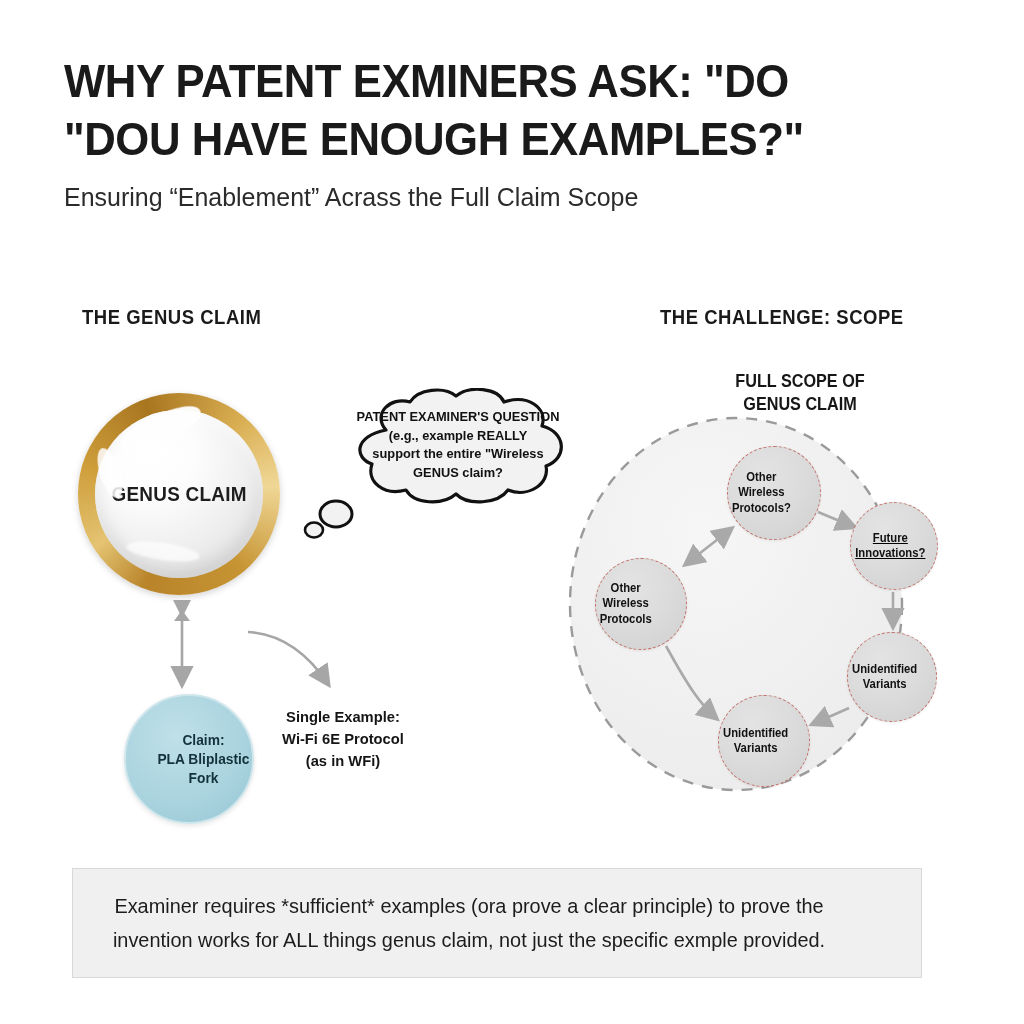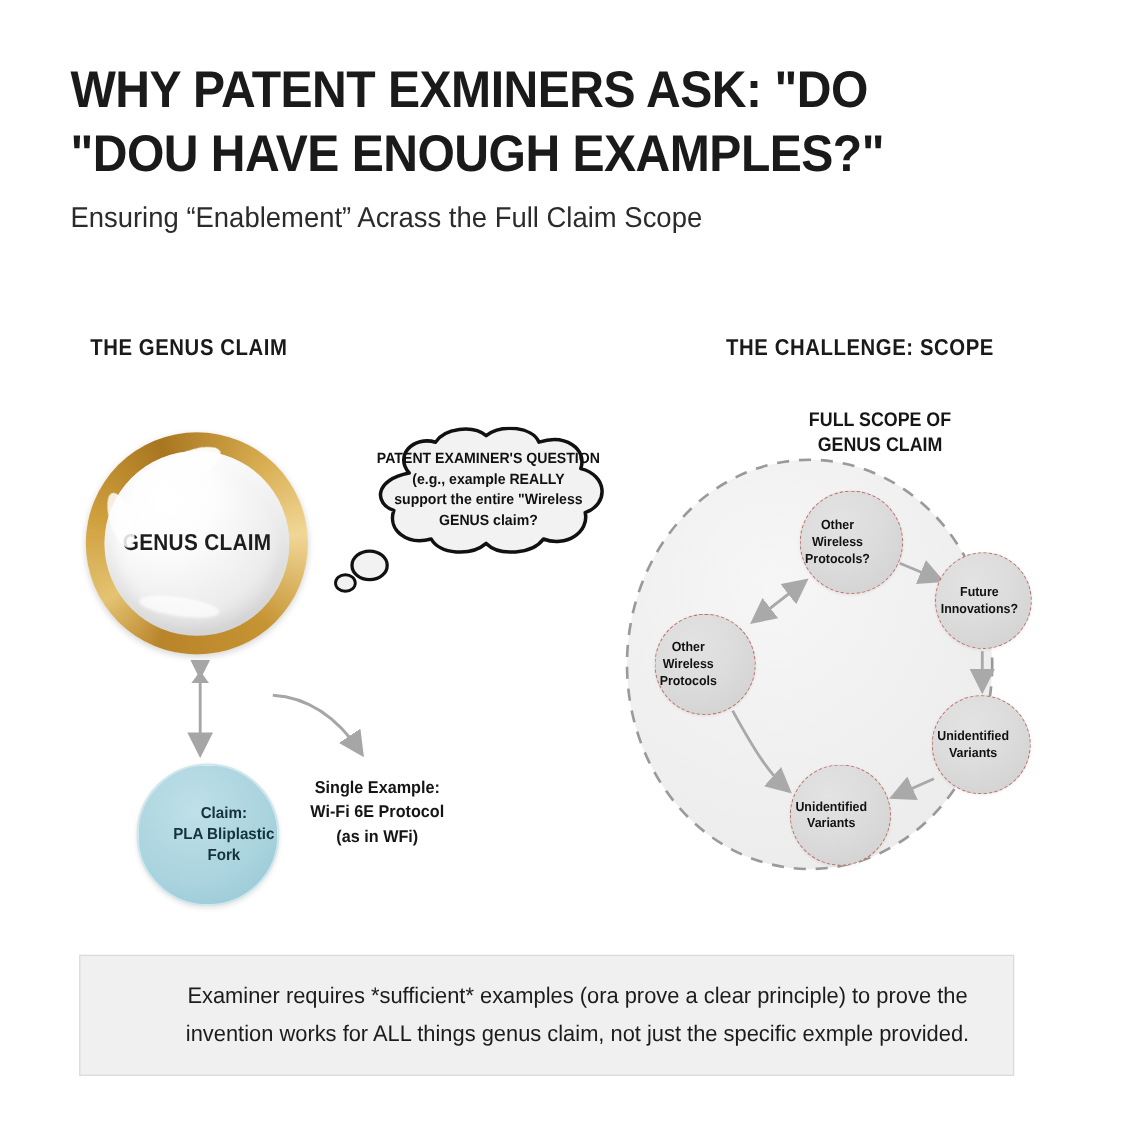--- a/index.html
+++ b/index.html
@@ -71,21 +71,21 @@
   }
   .gloss{position:absolute;background:#ffffff;border-radius:50%;pointer-events:none;}
   #gloss-a{left:40px;top:22px;width:86px;height:26px;transform:rotate(-24deg);opacity:.95;
            border-radius:50% / 60%;filter:blur(0.4px);}
   #gloss-b{left:22px;top:54px;width:20px;height:52px;transform:rotate(-18deg);opacity:.85;
            border-radius:50%;filter:blur(0.6px);}
   #gloss-c{left:48px;top:150px;width:74px;height:17px;transform:rotate(8deg);opacity:.7;
            border-radius:50%;filter:blur(1px);}
 
   
-  #bubble{position:absolute;left:318px;top:388px;width:252px;height:122px;}
+  #bubble{position:absolute;left:332px;top:388px;width:252px;height:122px;}
   #bubble-text{
     position:absolute;left:14px;top:20px;width:224px;
     text-align:center;font-size:13.5px;line-height:18.5px;color:#111;
     font-weight:bold;transform:scaleX(0.95);
   }
   #bubble-text .bq{font-weight:bold;display:block;font-size:13.5px;}
   #bubble-text .bn{font-weight:bold;display:block;}
 
   
   #blue-circle{
@@ -122,21 +122,21 @@
   }
   .node-label{
     text-align:center;font-size:12px;line-height:15.5px;color:#111;font-weight:bold;
     transform:scaleX(0.94);white-space:pre-line;padding:0 2px;
   }
 
   
   #caption{
     position:absolute;left:72px;top:868px;width:848px;height:108px;
     background:#f0f0f0;border:1px solid #d8d8d8;
-    display:flex;align-items:center;justify-content:flex-end;
+    display:flex;align-items:center;justify-content:flex-start;
   }
   #caption-text{
     width:792px;text-align:center;font-size:20.5px;line-height:34px;color:#1c1c1c;
     transform:scaleX(0.97);
   }
 </style>
 </head>
 <body>
 
 <div id="stage">
@@ -232,21 +232,21 @@
       <line x1="327" y1="178" x2="327" y2="212" stroke="#a9a9a9" stroke-width="2.6" marker-end="url(#ga)"></line>
       <line x1="283" y1="294" x2="247" y2="310" stroke="#a9a9a9" stroke-width="2.6" marker-end="url(#ga)"></line>
       <path d="M100 232 C122 272, 134 290, 150 304" fill="none" stroke="#a9a9a9" stroke-width="2.6" marker-end="url(#ga)"></path>
     </svg>
 
     <div class="node" style="left:161px;top:32px;width:92px;height:92px;">
       <span class="node-label">Other
 Wireless
 Protocols?</span>
     </div>
-    <div class="node" style="left:284px;top:88px;width:86px;height:86px;">
+    <div class="node" style="left:284px;top:88px;width:86px;height:86px;text-decoration:underline;">
       <span class="node-label">Future
 Innovations?</span>
     </div>
     <div class="node" style="left:281px;top:218px;width:88px;height:88px;">
       <span class="node-label">Unidentified
 Variants</span>
     </div>
     <div class="node" style="left:152px;top:281px;width:90px;height:90px;">
       <span class="node-label">Unidentified
 Variants</span>

